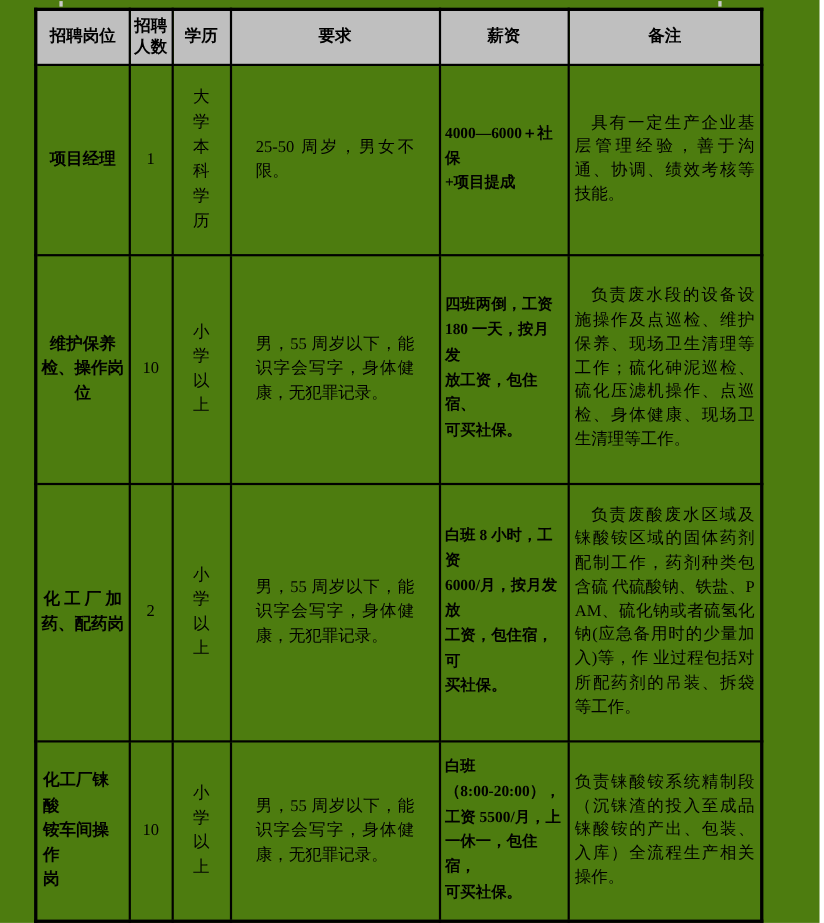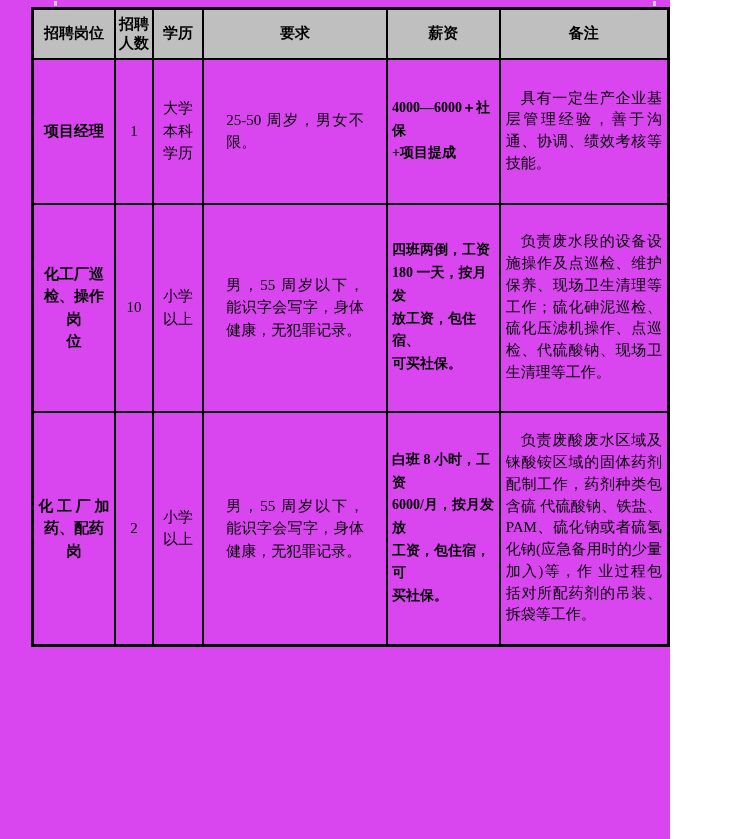--- a/index.html
+++ b/index.html
@@ -7,23 +7,23 @@
     padding: 0;
     width: 749px;
     height: 839px;
     background: #ffffff;
     font-family: "Liberation Serif", "DejaVu Serif", serif;
     color: #000000;
     overflow: hidden;
   }
   .page {
     position: relative;
-    width: 670px;
+    width: 745px;
     height: 839px;
-    background: #d946ef;
+    background: #4d7c0f;
   }
   .margin-tick {
     position: absolute;
     top: 1px;
     width: 3px;
     height: 5px;
     background: #c9c9c9;
   }
   .tick-left  { left: 54px; }
   .tick-right { left: 653px; }
@@ -67,24 +67,24 @@
     padding: 2px 3px;
   }
   tbody tr.r4 td.cell-position { text-align: left; padding-left: 5px; }
 
   td.cell-count {
     text-align: center;
     line-height: 1.4;
     padding: 1px;
   }
   td.cell-education {
-    text-align: center;
+    text-align: left;
     white-space: pre-line;
     line-height: 1.5;
-    padding: 2px;
+    padding: 18px;
   }
   td.cell-requirement {
     text-align: justify;
     text-justify: inter-character;
     line-height: 1.5;
     padding: 3px 22px;
   }
   td.cell-salary {
     font-weight: 700;
     white-space: pre-line;
@@ -137,42 +137,57 @@
         <td class="cell-count">1</td>
         <td class="cell-education">大学
 本科
 学历</td>
         <td class="cell-requirement">25-50 周岁，男女不限。</td>
         <td class="cell-salary">4000—6000＋社保
 +项目提成</td>
         <td class="cell-note">具有一定生产企业基层管理经验，善于沟通、协调、绩效考核等技能。</td>
       </tr>
       <tr class="r2">
-        <td class="cell-position">化工厂巡
+        <td class="cell-position">维护保养
 检、操作岗
 位</td>
         <td class="cell-count">10</td>
         <td class="cell-education">小学
 以上</td>
         <td class="cell-requirement">男，55 周岁以下，能识字会写字，身体健康，无犯罪记录。</td>
         <td class="cell-salary">四班两倒，工资
 180 一天，按月发
 放工资，包住宿、
 可买社保。</td>
-        <td class="cell-note">负责废水段的设备设施操作及点巡检、维护保养、现场卫生清理等工作；硫化砷泥巡检、硫化压滤机操作、点巡检、代硫酸钠、现场卫生清理等工作。</td>
+        <td class="cell-note">负责废水段的设备设施操作及点巡检、维护保养、现场卫生清理等工作；硫化砷泥巡检、硫化压滤机操作、点巡检、身体健康、现场卫生清理等工作。</td>
       </tr>
       <tr class="r3">
         <td class="cell-position">化 工 厂 加
 药、配药岗</td>
         <td class="cell-count">2</td>
         <td class="cell-education">小学
 以上</td>
         <td class="cell-requirement">男，55 周岁以下，能识字会写字，身体健康，无犯罪记录。</td>
         <td class="cell-salary">白班 8 小时，工资
 6000/月，按月发放
 工资，包住宿，可
 买社保。</td>
         <td class="cell-note">负责废酸废水区域及铼酸铵区域的固体药剂配制工作，药剂种类包含硫 代硫酸钠、铁盐、PAM、硫化钠或者硫氢化钠(应急备用时的少量加入)等，作 业过程包括对所配药剂的吊装、拆袋等工作。</td>
       </tr>
+      <tr class="r4">
+        <td class="cell-position">化工厂铼酸
+铵车间操作
+岗</td>
+        <td class="cell-count">10</td>
+        <td class="cell-education">小学
+以上</td>
+        <td class="cell-requirement">男，55 周岁以下，能识字会写字，身体健康，无犯罪记录。</td>
+        <td class="cell-salary">白班
+（8:00-20:00），
+工资 5500/月，上
+一休一，包住宿，
+可买社保。</td>
+        <td class="cell-note">负责铼酸铵系统精制段（沉铼渣的投入至成品铼酸铵的产出、包装、入库）全流程生产相关操作。</td>
+      </tr>
     </tbody>
   </table>
 
 </div>
 
 </body></html>

